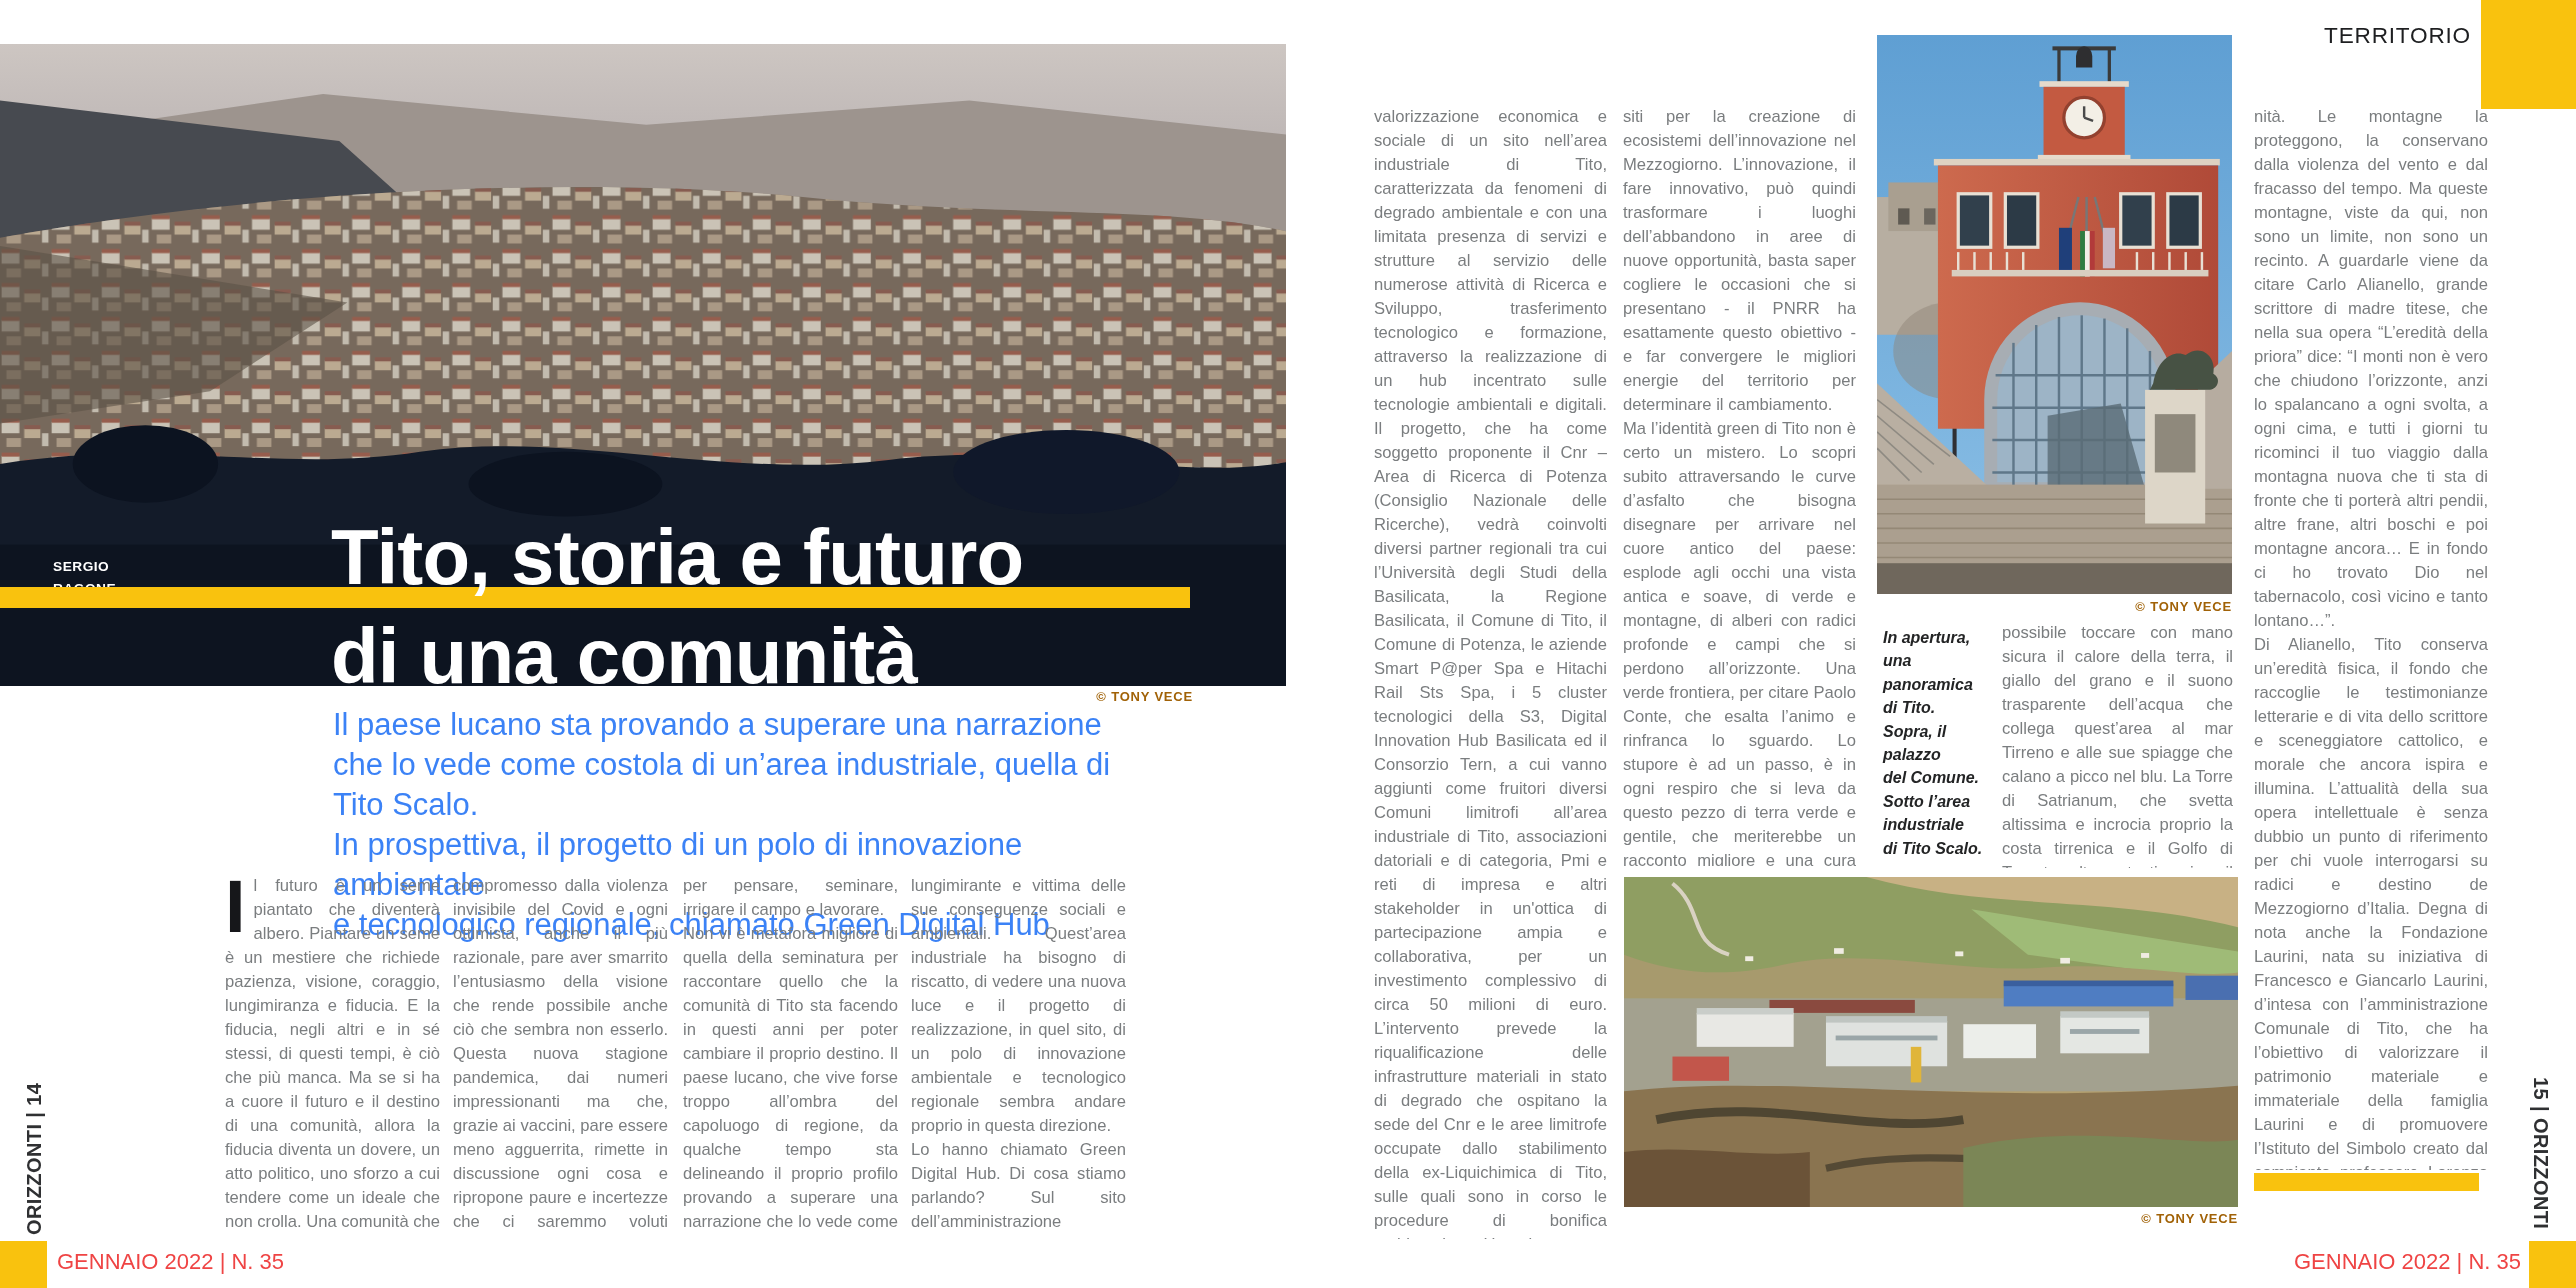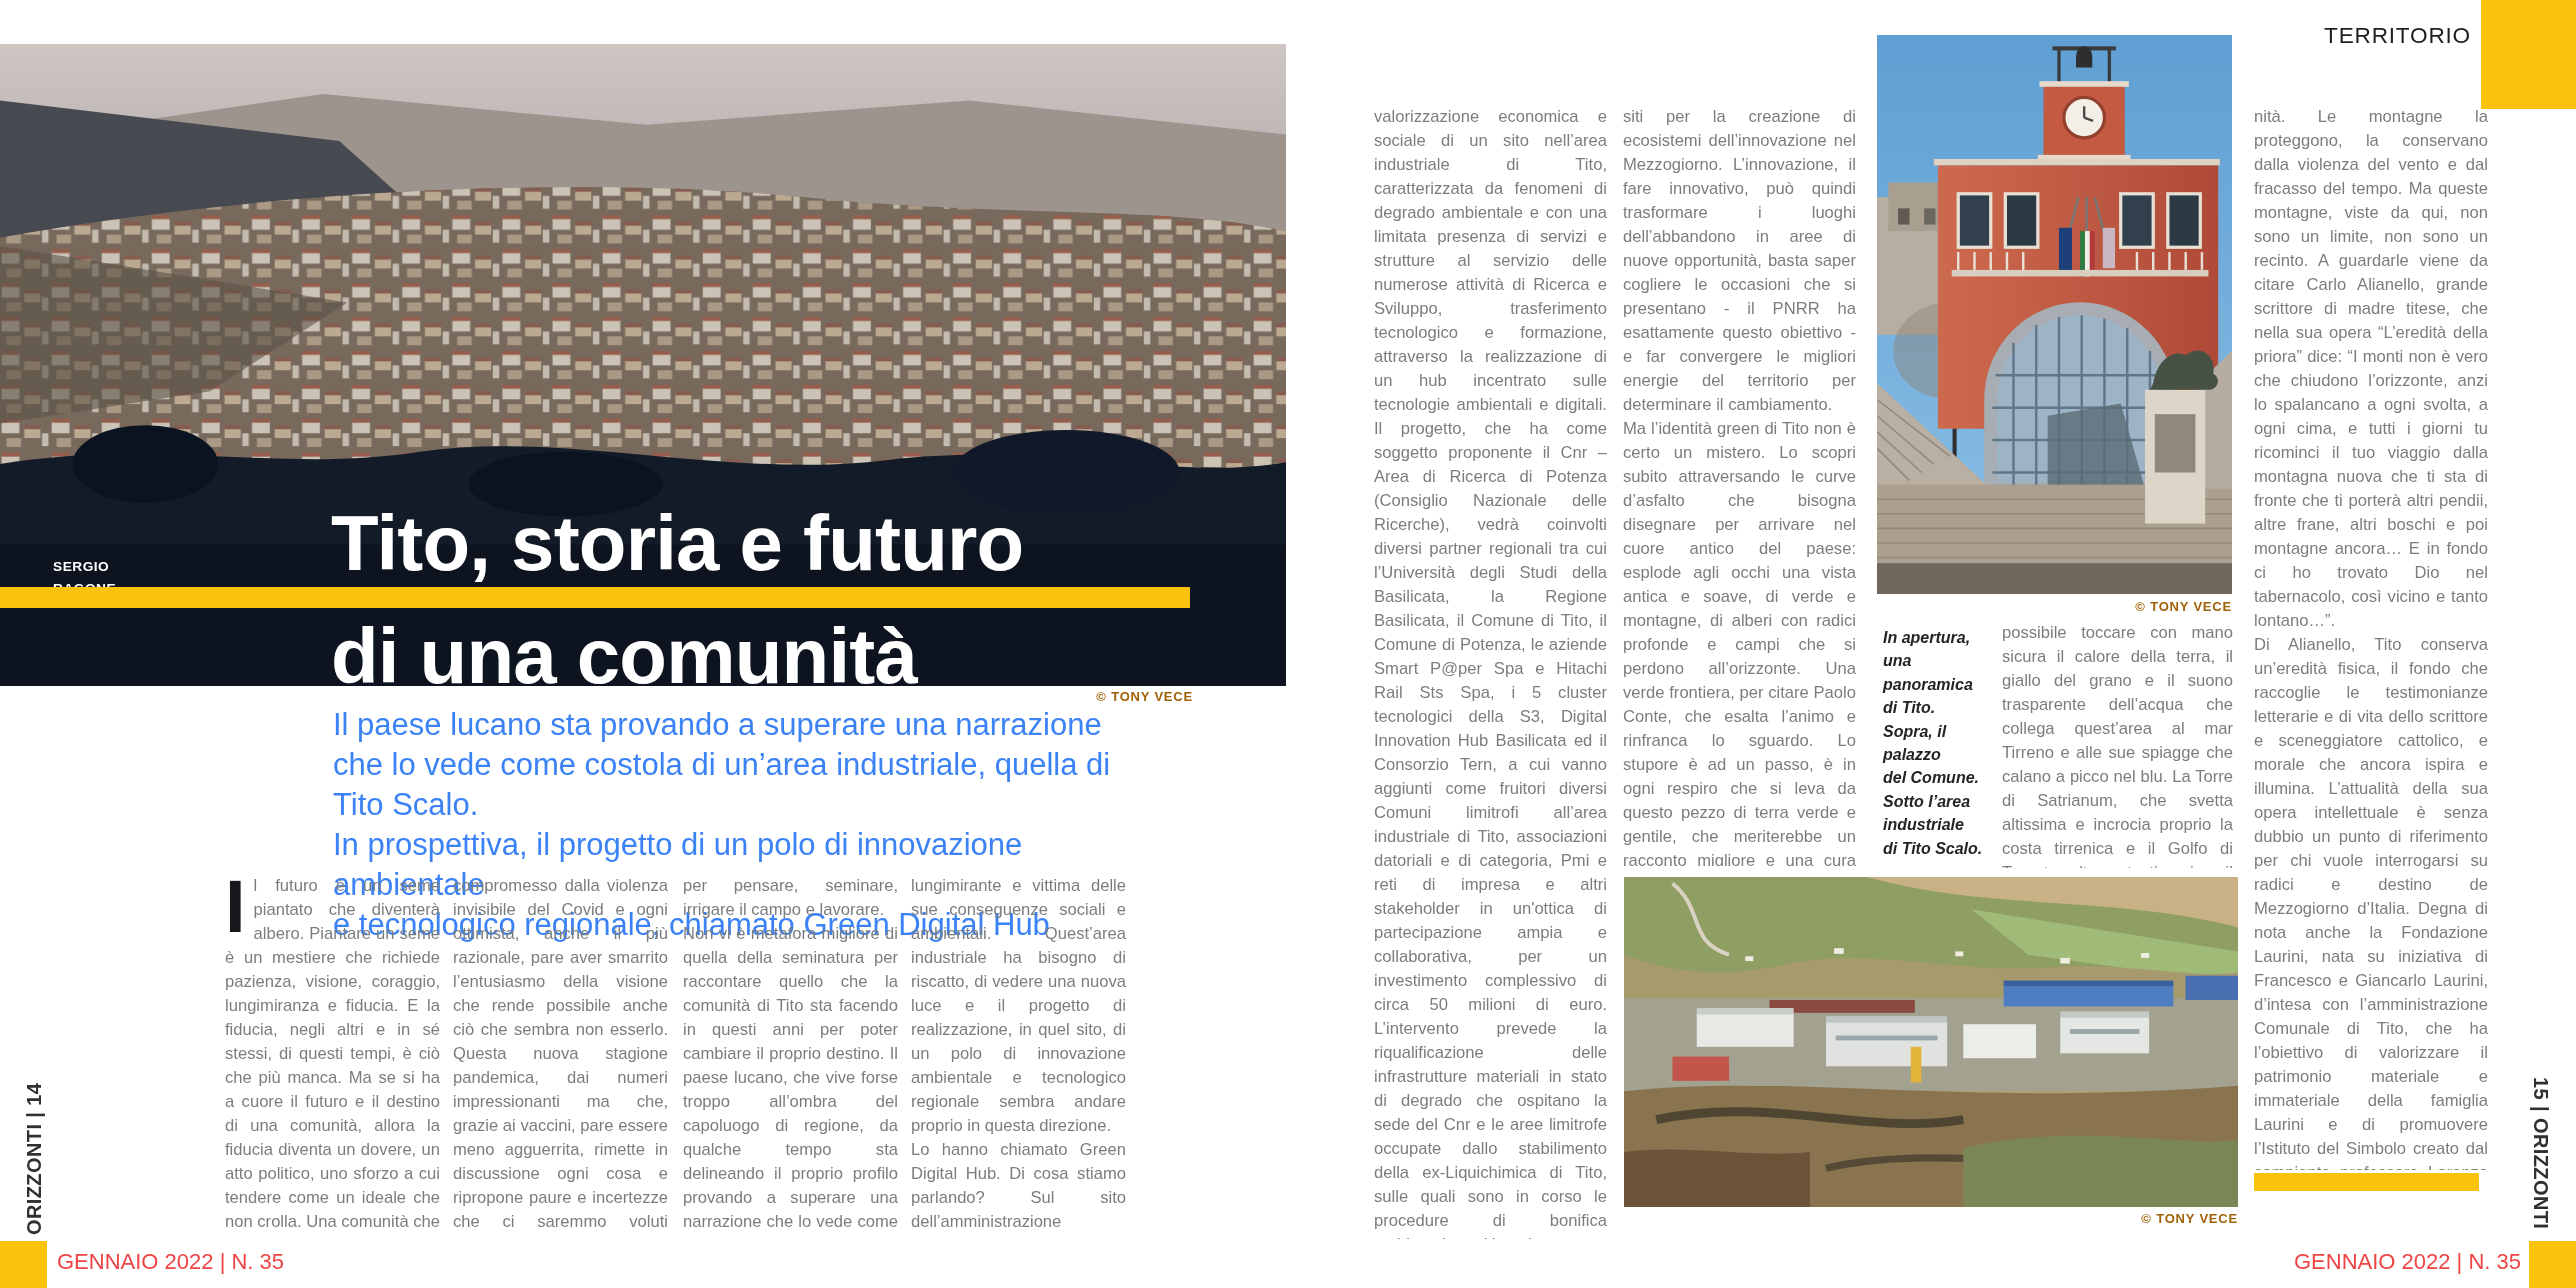--- a/index.html
+++ b/index.html
@@ -6,21 +6,21 @@
   #spread{position:relative;width:2576px;height:1288px;background:#ffffff;overflow:hidden;
           font-family:"Liberation Sans",sans-serif;}
   .abs{position:absolute;}
   .flow{white-space:pre-line;}
   
   #hero{left:0;top:44px;width:1286px;height:642px;}
   #hero svg{display:block;width:100%;height:100%;}
   #byline{left:53px;top:556px;color:#ffffff;font-size:13.7px;font-weight:bold;line-height:22px;letter-spacing:0.5px;}
   #stripe{left:0;top:587px;width:1190px;height:21px;background:#F9C20E;}
   .title-line{left:331px;color:#ffffff;font-size:78px;font-weight:bold;letter-spacing:-0.8px;}
-  #title1{top:498px;}
+  #title1{top:512px;}
   #title2{top:611px;}
   #standfirst{left:333px;top:705px;width:808px;color:#3b82f6;font-size:31px;line-height:40px;}
   .credit{color:#a16207;font-size:13px;font-weight:600;letter-spacing:0.8px;text-align:right;}
   #credit-hero{left:953px;top:689px;width:240px;}
   
   .col{color:#7A7D7F;font-size:16.6px;line-height:24px;text-align:justify;overflow:hidden;}
   #col1{left:225px;top:874px;width:215px;height:365px;}
   #col2{left:453px;top:874px;width:215px;height:365px;}
   #col3{left:683px;top:874px;width:215px;height:365px;}
   #col4{left:911px;top:874px;width:215px;height:365px;}

